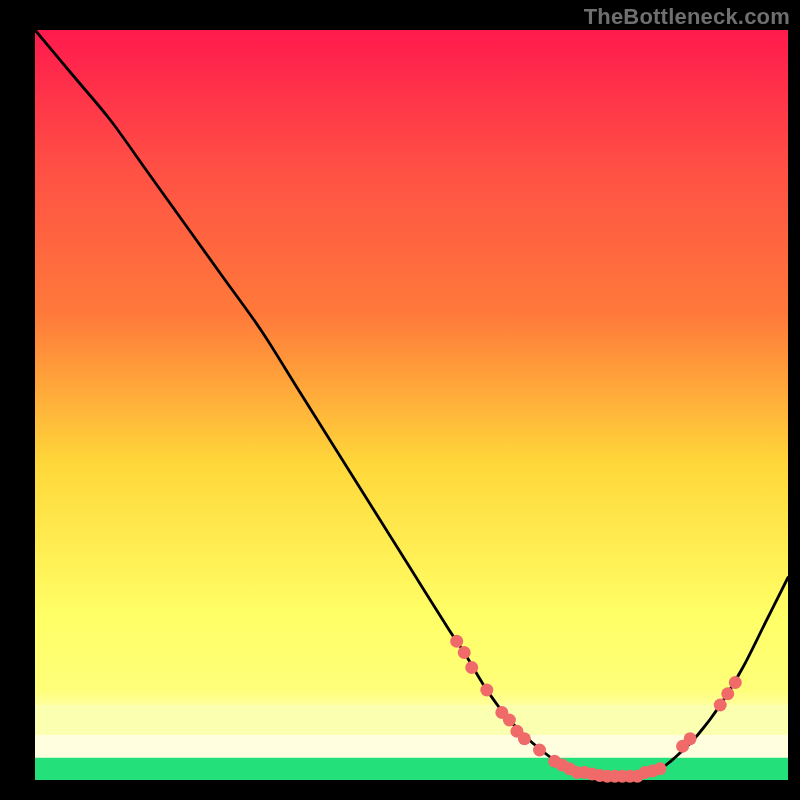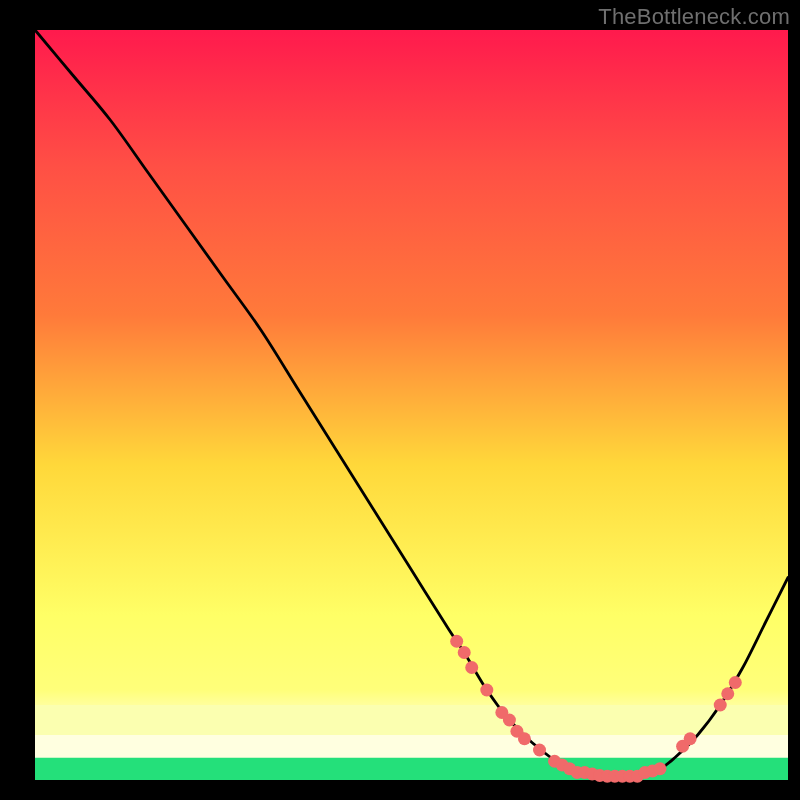--- a/index.html
+++ b/index.html
@@ -14,21 +14,21 @@
     position: relative;
     width: 800px;
     height: 800px;
   }
   .watermark {
     position: absolute;
     top: 4px;
     right: 10px;
     font-family: Arial, Helvetica, sans-serif;
     font-size: 22px;
-    font-weight: 400;
+    font-weight: 700;
     color: #6f6f6f;
     letter-spacing: 0.2px;
     user-select: none;
   }
   svg {
     position: absolute;
     top: 0;
     left: 0;
   }
 </style>

